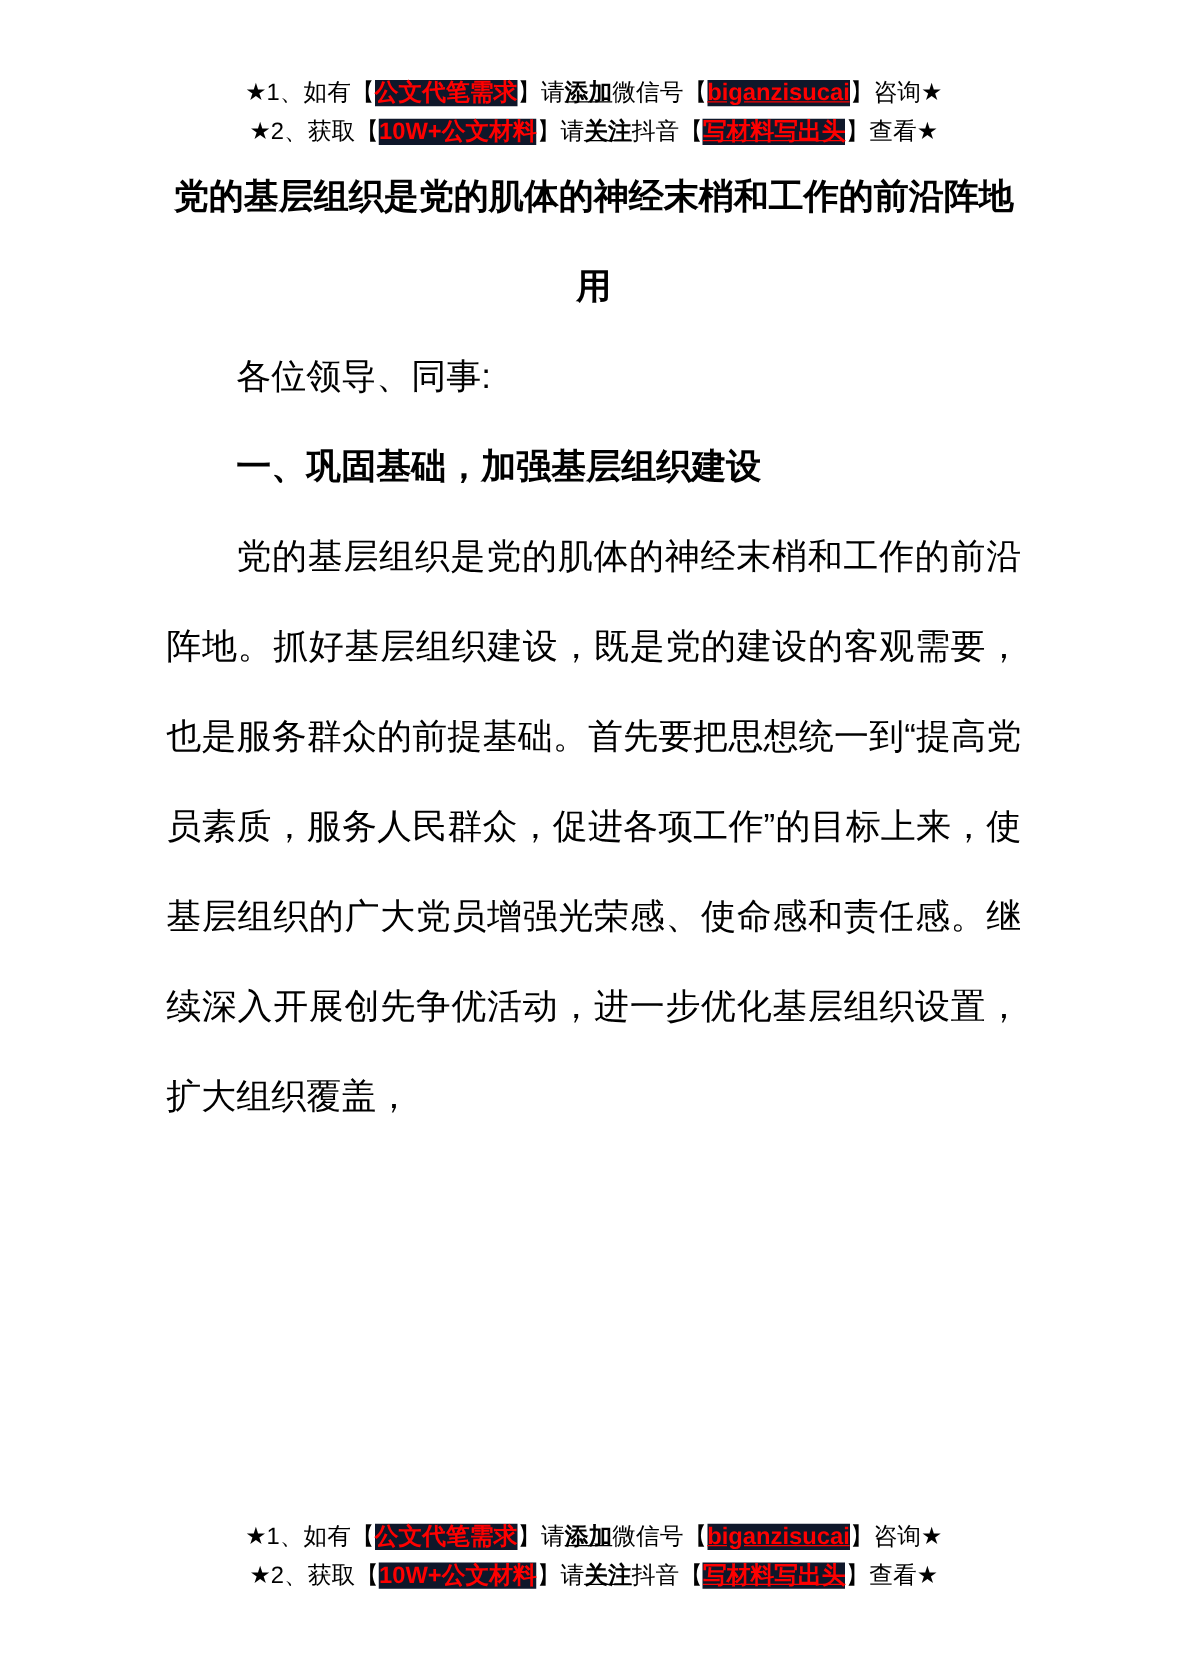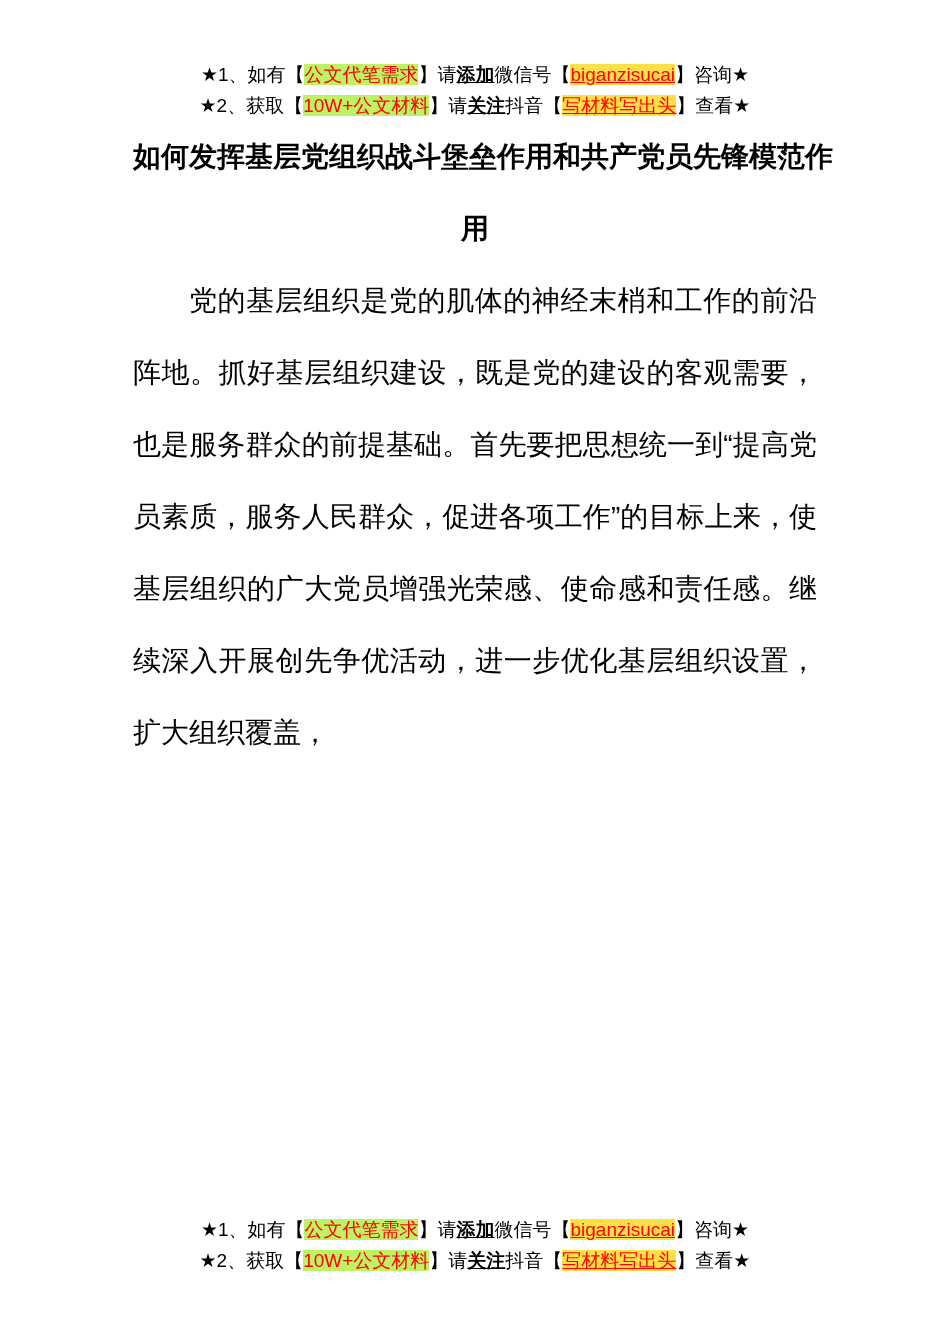--- a/index.html
+++ b/index.html
@@ -15,22 +15,22 @@
     text-align: center;
     font-size: 19px;
     line-height: 31px;
     white-space: nowrap;
   }
   .promo-top { padding-top: 59px; }
   .promo-bottom { padding-top: 20px; }
   .seg-b   { font-weight: normal; }
   .seg-r   { font-weight: normal; text-align: center; }
   .seg-bu  { font-weight: bold; text-decoration: underline; margin-top: 36px; }
-  .seg-hl  { font-weight: normal; color: #ff0000; background: #bef264; }
-  .seg-hlu { font-weight: normal; color: #ff0000; background: #fde047; text-decoration: underline; text-align: center; }
+  .seg-hl  { font-weight: bold; color: #ff0000; background: #0f172a; }
+  .seg-hlu { font-weight: bold; color: #ff0000; background: #0f172a; text-decoration: underline; text-align: center; }
   .doc-body {
     height: 1073px;
     overflow: hidden;
     padding: 0 133px;
   }
   .title {
     margin: 0;
     font-size: 28px;
     font-weight: bold;
     text-align: center;
@@ -56,22 +56,24 @@
 </head>
 <body>
 
 <div class="promo promo-top">
   <div class="promo-line"><span class="seg-b">★1、如有【</span><span class="seg-hl">公文代笔需求</span><span class="seg-b">】请</span><span class="seg-bu">添加</span><span class="seg-r">微信号</span><span class="seg-b">【</span><span class="seg-hlu">biganzisucai</span><span class="seg-b">】咨询★</span></div>
   <div class="promo-line"><span class="seg-b">★2、获取【</span><span class="seg-hl">10W+公文材料</span><span class="seg-b">】请</span><span class="seg-bu">关注</span><span class="seg-r">抖音</span><span class="seg-b">【</span><span class="seg-hlu">写材料写出头</span><span class="seg-b">】查看★</span></div>
 </div>
 
 <div class="doc-body">
   <h1 class="title">
-    <span class="title-line">如何发挥基层党组织战斗堡垒作用和共产党员先锋模范作</span>
+    <span class="title-line">党的基层组织是党的肌体的神经末梢和工作的前沿阵地</span>
     <span class="title-line">用</span>
   </h1>
+  <p class="para">各位领导、同事:</p>
+  <h2 class="heading">一、巩固基础，加强基层组织建设</h2>
   <p class="para">党的基层组织是党的肌体的神经末梢和工作的前沿阵地。抓好基层组织建设，既是党的建设的客观需要，也是服务群众的前提基础。首先要把思想统一到“提高党员素质，服务人民群众，促进各项工作”的目标上来，使基层组织的广大党员增强光荣感、使命感和责任感。继续深入开展创先争优活动，进一步优化基层组织设置，扩大组织覆盖，</p>
 </div>
 
 <div class="promo promo-bottom">
   <div class="promo-line"><span class="seg-b">★1、如有【</span><span class="seg-hl">公文代笔需求</span><span class="seg-b">】请</span><span class="seg-bu">添加</span><span class="seg-r">微信号</span><span class="seg-b">【</span><span class="seg-hlu">biganzisucai</span><span class="seg-b">】咨询★</span></div>
   <div class="promo-line"><span class="seg-b">★2、获取【</span><span class="seg-hl">10W+公文材料</span><span class="seg-b">】请</span><span class="seg-bu">关注</span><span class="seg-r">抖音</span><span class="seg-b">【</span><span class="seg-hlu">写材料写出头</span><span class="seg-b">】查看★</span></div>
 </div>
 
 </body></html>

